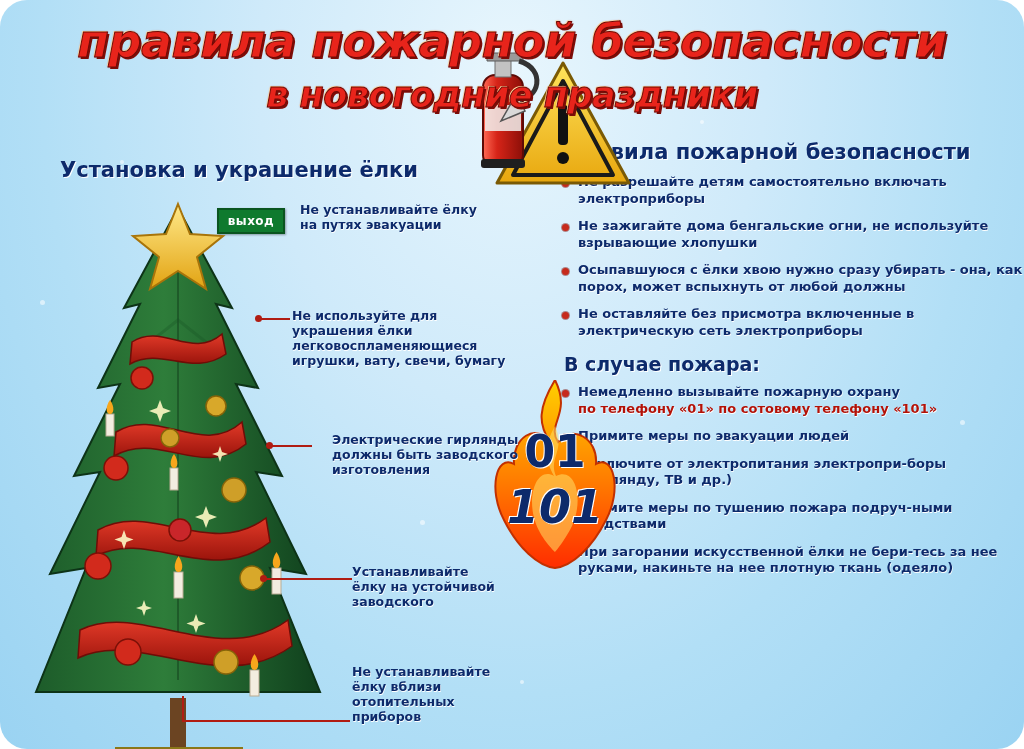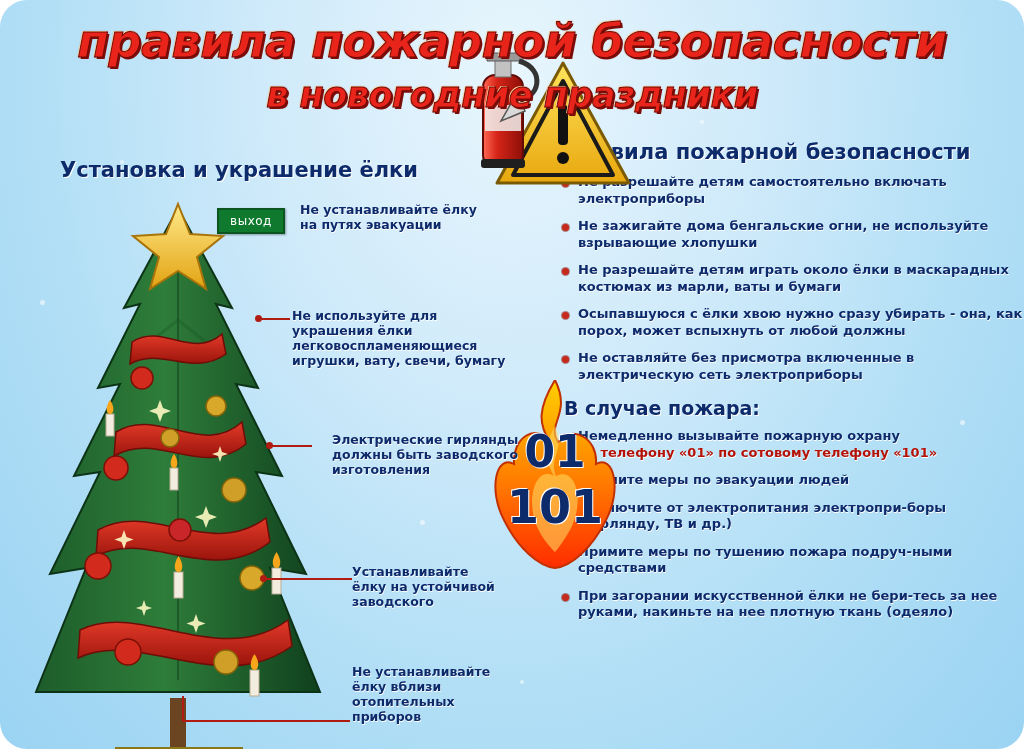--- a/index.html
+++ b/index.html
@@ -62,21 +62,21 @@
   
   .exit-sign {
     position: absolute; left: 217px; top: 68px;
     width: 68px; height: 26px;
     background: #0f7a2e;
     border: 2px solid #0a5520;
     display: flex; align-items: center; justify-content: center;
     box-shadow: 1px 1px 2px rgba(0,0,0,.35);
   }
   .exit-sign span {
-    color: #ffffff; font-size: 12px; font-weight: normal;
+    color: #ffffff; font-size: 12px; font-weight: bold;
     font-family: "DejaVu Sans", sans-serif; letter-spacing: .5px;
   }
 
   
   .callout {
     position: absolute;
     font-family: "DejaVu Sans", sans-serif;
     font-weight: bold;
     font-size: 12.5px;
     line-height: 15px;
@@ -289,30 +289,29 @@
           <stop offset="100%" stop-color="#ffd000"></stop>
         </linearGradient>
       </defs>
       <path d="M75 0 C92 34, 66 44, 78 62 C92 44, 118 58, 116 84 C134 74, 142 110, 126 140
                C112 168, 92 186, 75 188 C58 186, 38 168, 24 140 C8 110, 16 74, 34 84
                C32 58, 56 42, 70 62 C58 44, 58 28, 75 0 Z" fill="url(#gFlame)" stroke="#c23000" stroke-width="2"></path>
       <path d="M75 46 C86 70, 68 78, 76 96 C96 86, 104 120, 92 146 C84 162, 75 172, 75 172
                C75 172, 62 160, 56 144 C46 118, 56 86, 74 96 C64 78, 64 66, 75 46 Z" fill="#ffe066" opacity=".55"></path>
     </svg>
     <div class="fire-num" style="top:46px; font-size:44px;">01</div>
-    <div class="fire-num" style="top:100px; font-size:46px;">101</div>
+    <div class="fire-num" style="top:100px; font-size:46px;font-style:italic;">101</div>
   </div>
 
   <div id="right-col">
     <div class="sec-head r-head">Правила пожарной безопасности</div>
 
     <ul class="bullets">
       <li>Не разрешайте детям самостоятельно включать электроприборы</li>
       <li>Не зажигайте дома бенгальские огни, не используйте взрывающие хлопушки</li>
-      <li>Не разрешайте детям играть около ёлки в маскарадных костюмах из марли, ваты и бумаги</li>
       <li>Осыпавшуюся с ёлки хвою нужно сразу убирать - она, как порох, может вспыхнуть от любой должны</li>
       <li>Не оставляйте без присмотра включенные в электрическую сеть электроприборы</li>
     </ul>
 
     <div class="sub-head">В случае пожара:</div>
 
     <ul class="bullets" style="margin-top:9px">
       <li>
         <span>Немедленно вызывайте пожарную охрану</span><br>
         <span class="phone-line">по телефону «01» по сотовому телефону «101»</span>

